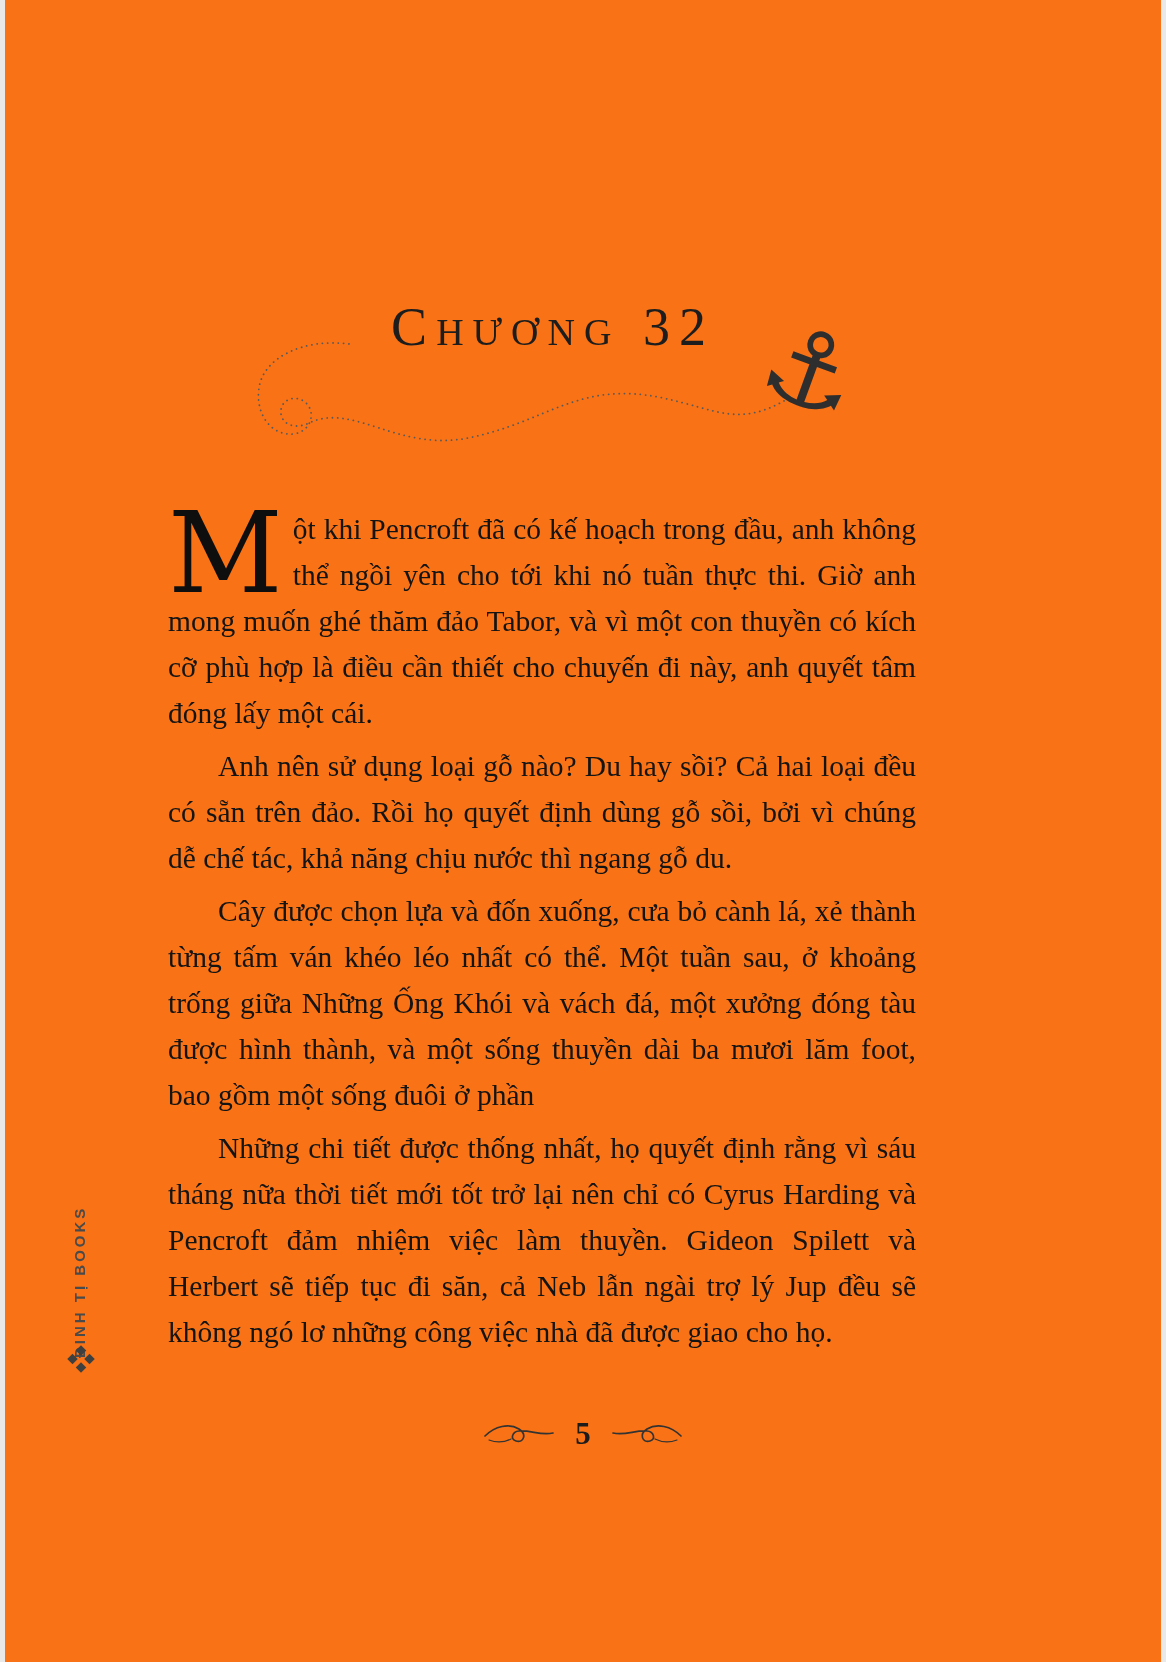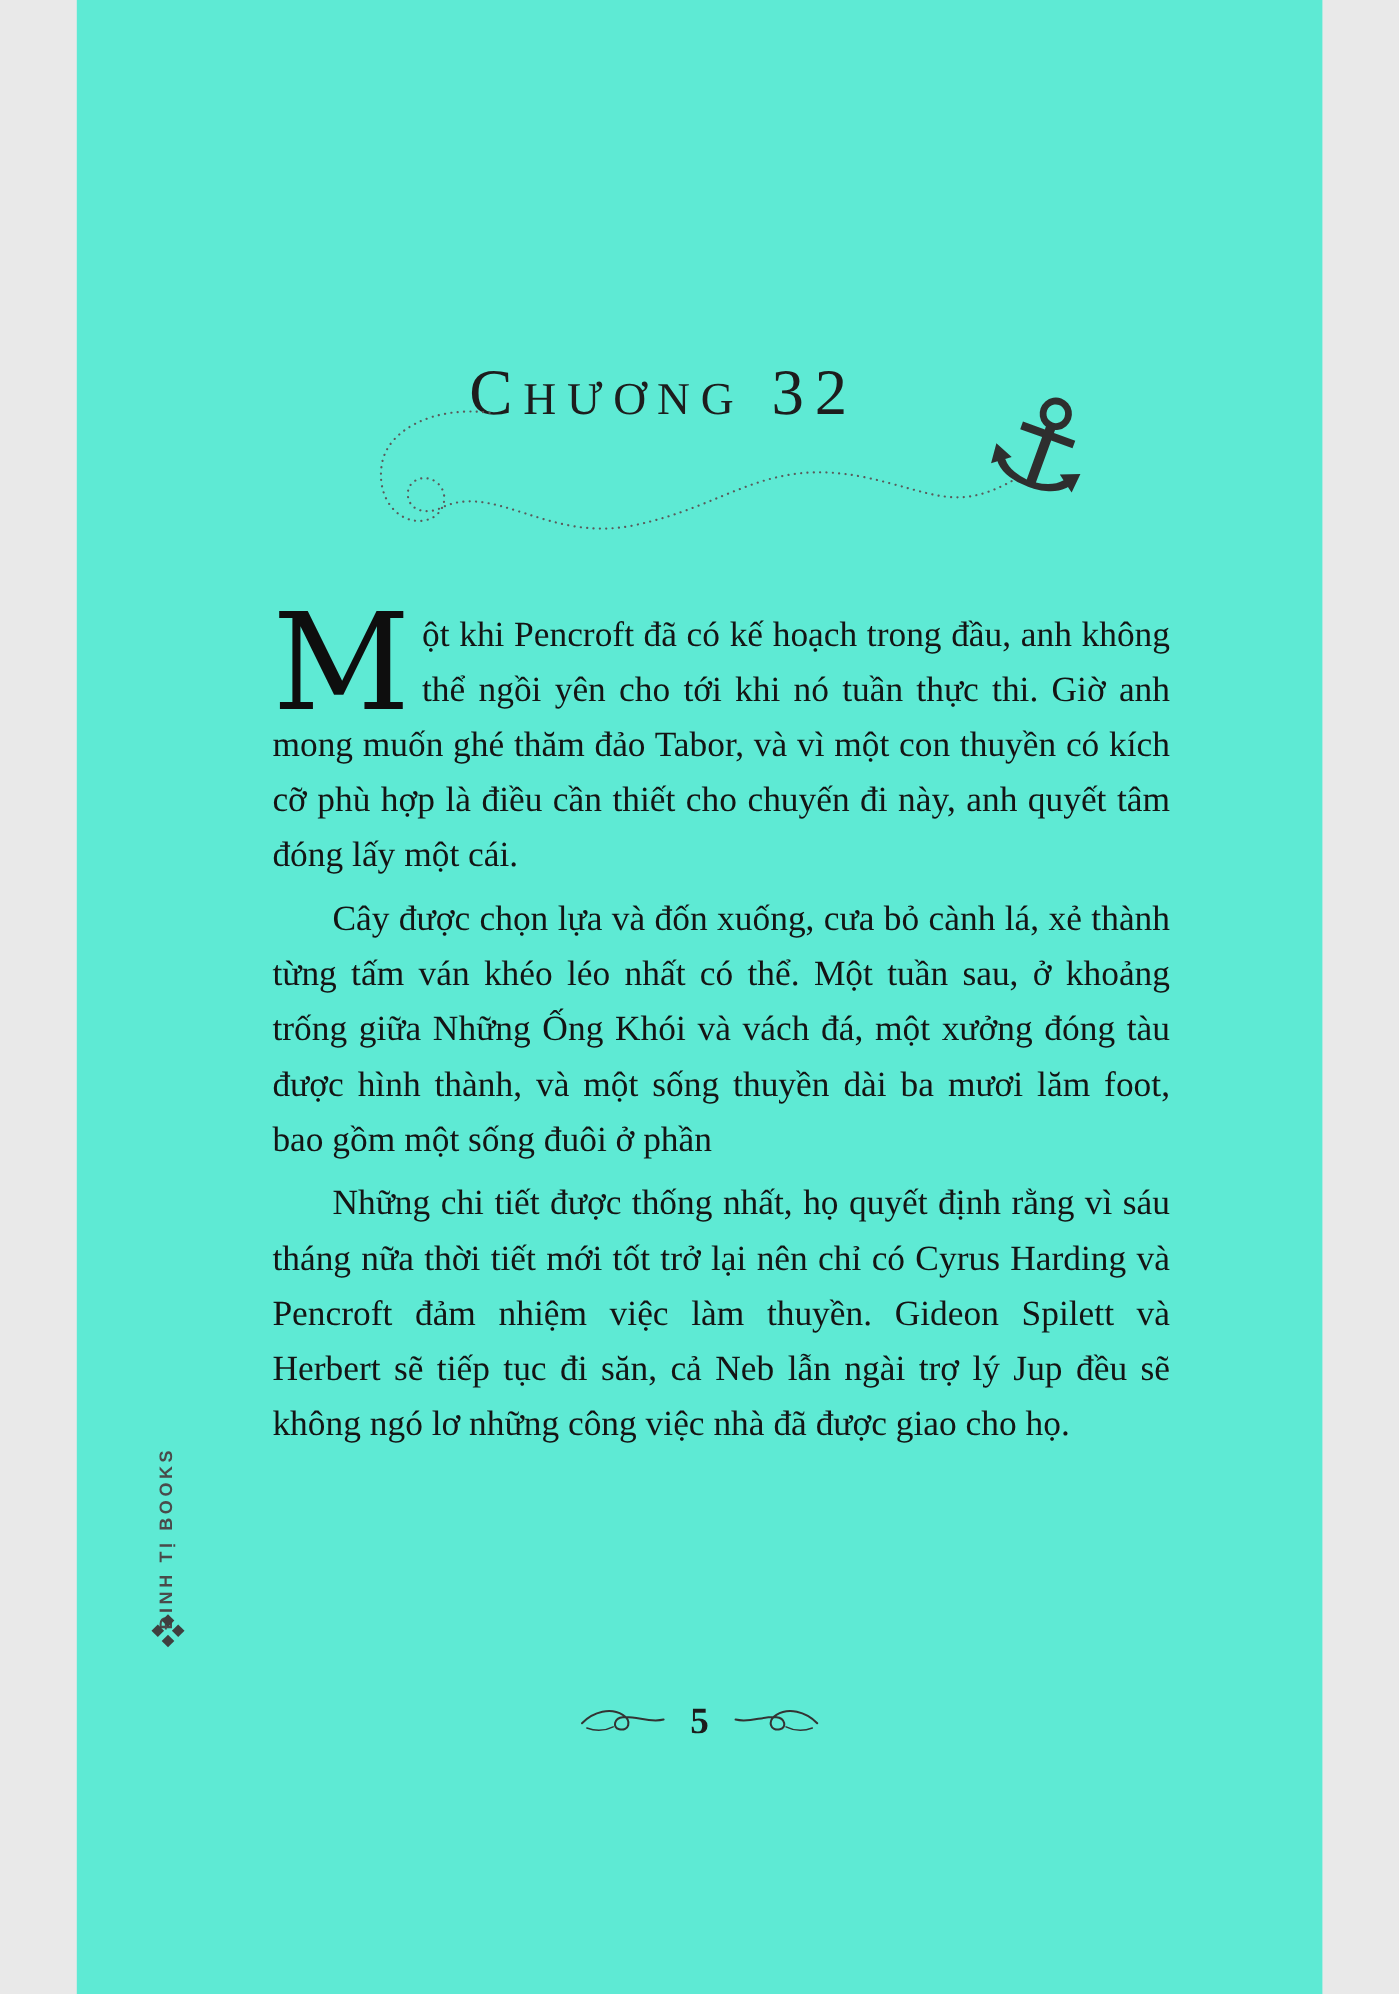--- a/index.html
+++ b/index.html
@@ -1,20 +1,20 @@
 <!DOCTYPE html>
 <html><head>
 <meta charset="utf-8">
 <style>
   html,body{margin:0;padding:0;background:#e9e9e9;}
   .page{
     position:relative;
-    width:1038px;height:1662px;
+    width:1156px;height:1662px;
     margin:0 auto;
-    background:#5eead4;
+    background:#f97316;
     font-family:"Liberation Serif", serif;
     overflow:hidden;
   }
 
   
   .chapter-title{
     position:absolute;
     top:296px;left:-30px;width:100%;
     margin:0;
     text-align:center;
@@ -113,20 +113,21 @@
   <svg class="swirl-line" viewBox="0 0 560 130" fill="none" xmlns="http://www.w3.org/2000/svg">
     <path d="M116,8 C70,2 30,22 26,52 C22,80 40,100 60,98 C78,96 84,76 72,66 C62,58 46,64 48,78 C50,90 64,93 76,87 C120,66 165,116 235,102 C315,86 345,44 430,62 C486,74 506,92 556,62" stroke="#5a5a5a" stroke-width="1.8" stroke-linecap="round" stroke-dasharray="0.1 5.2"></path>
   </svg>
 
   <span class="anchor-glyph">⚓</span>
 
   <main class="body-text">
     <p>
       <span class="dropcap">M</span><span>ột khi Pencroft đã có kế hoạch trong đầu, anh không thể ngồi yên cho tới khi nó tuần thực thi. Giờ anh mong muốn ghé thăm đảo Tabor, và vì một con thuyền có kích cỡ phù hợp là điều cần thiết cho chuyến đi này, anh quyết tâm đóng lấy một cái.</span>
     </p>
+    <p class="indent">Anh nên sử dụng loại gỗ nào? Du hay sồi? Cả hai loại đều có sẵn trên đảo. Rồi họ quyết định dùng gỗ sồi, bởi vì chúng dễ chế tác, khả năng chịu nước thì ngang gỗ du.</p>
     <p class="indent">Cây được chọn lựa và đốn xuống, cưa bỏ cành lá, xẻ thành từng tấm ván khéo léo nhất có thể. Một tuần sau, ở khoảng trống giữa Những Ống Khói và vách đá, một xưởng đóng tàu được hình thành, và một sống thuyền dài ba mươi lăm foot, bao gồm một sống đuôi ở phần</p>
     <p class="indent">Những chi tiết được thống nhất, họ quyết định rằng vì sáu tháng nữa thời tiết mới tốt trở lại nên chỉ có Cyrus Harding và Pencroft đảm nhiệm việc làm thuyền. Gideon Spilett và Herbert sẽ tiếp tục đi săn, cả Neb lẫn ngài trợ lý Jup đều sẽ không ngó lơ những công việc nhà đã được giao cho họ.</p>
   </main>
 
   <div class="publisher">ĐINH TỊ BOOKS</div>
   <svg class="publisher-logo" viewBox="0 0 24 24" xmlns="http://www.w3.org/2000/svg">
     <path d="M12 1 L16.2 5.2 L12 9.4 L7.8 5.2 Z" fill="#3f3f3f"></path>
     <path d="M5.2 7.8 L9.4 12 L5.2 16.2 L1 12 Z" fill="#3f3f3f"></path>
     <path d="M18.8 7.8 L23 12 L18.8 16.2 L14.6 12 Z" fill="#3f3f3f"></path>
     <path d="M12 14.6 L16.2 18.8 L12 23 L7.8 18.8 Z" fill="#3f3f3f"></path>

